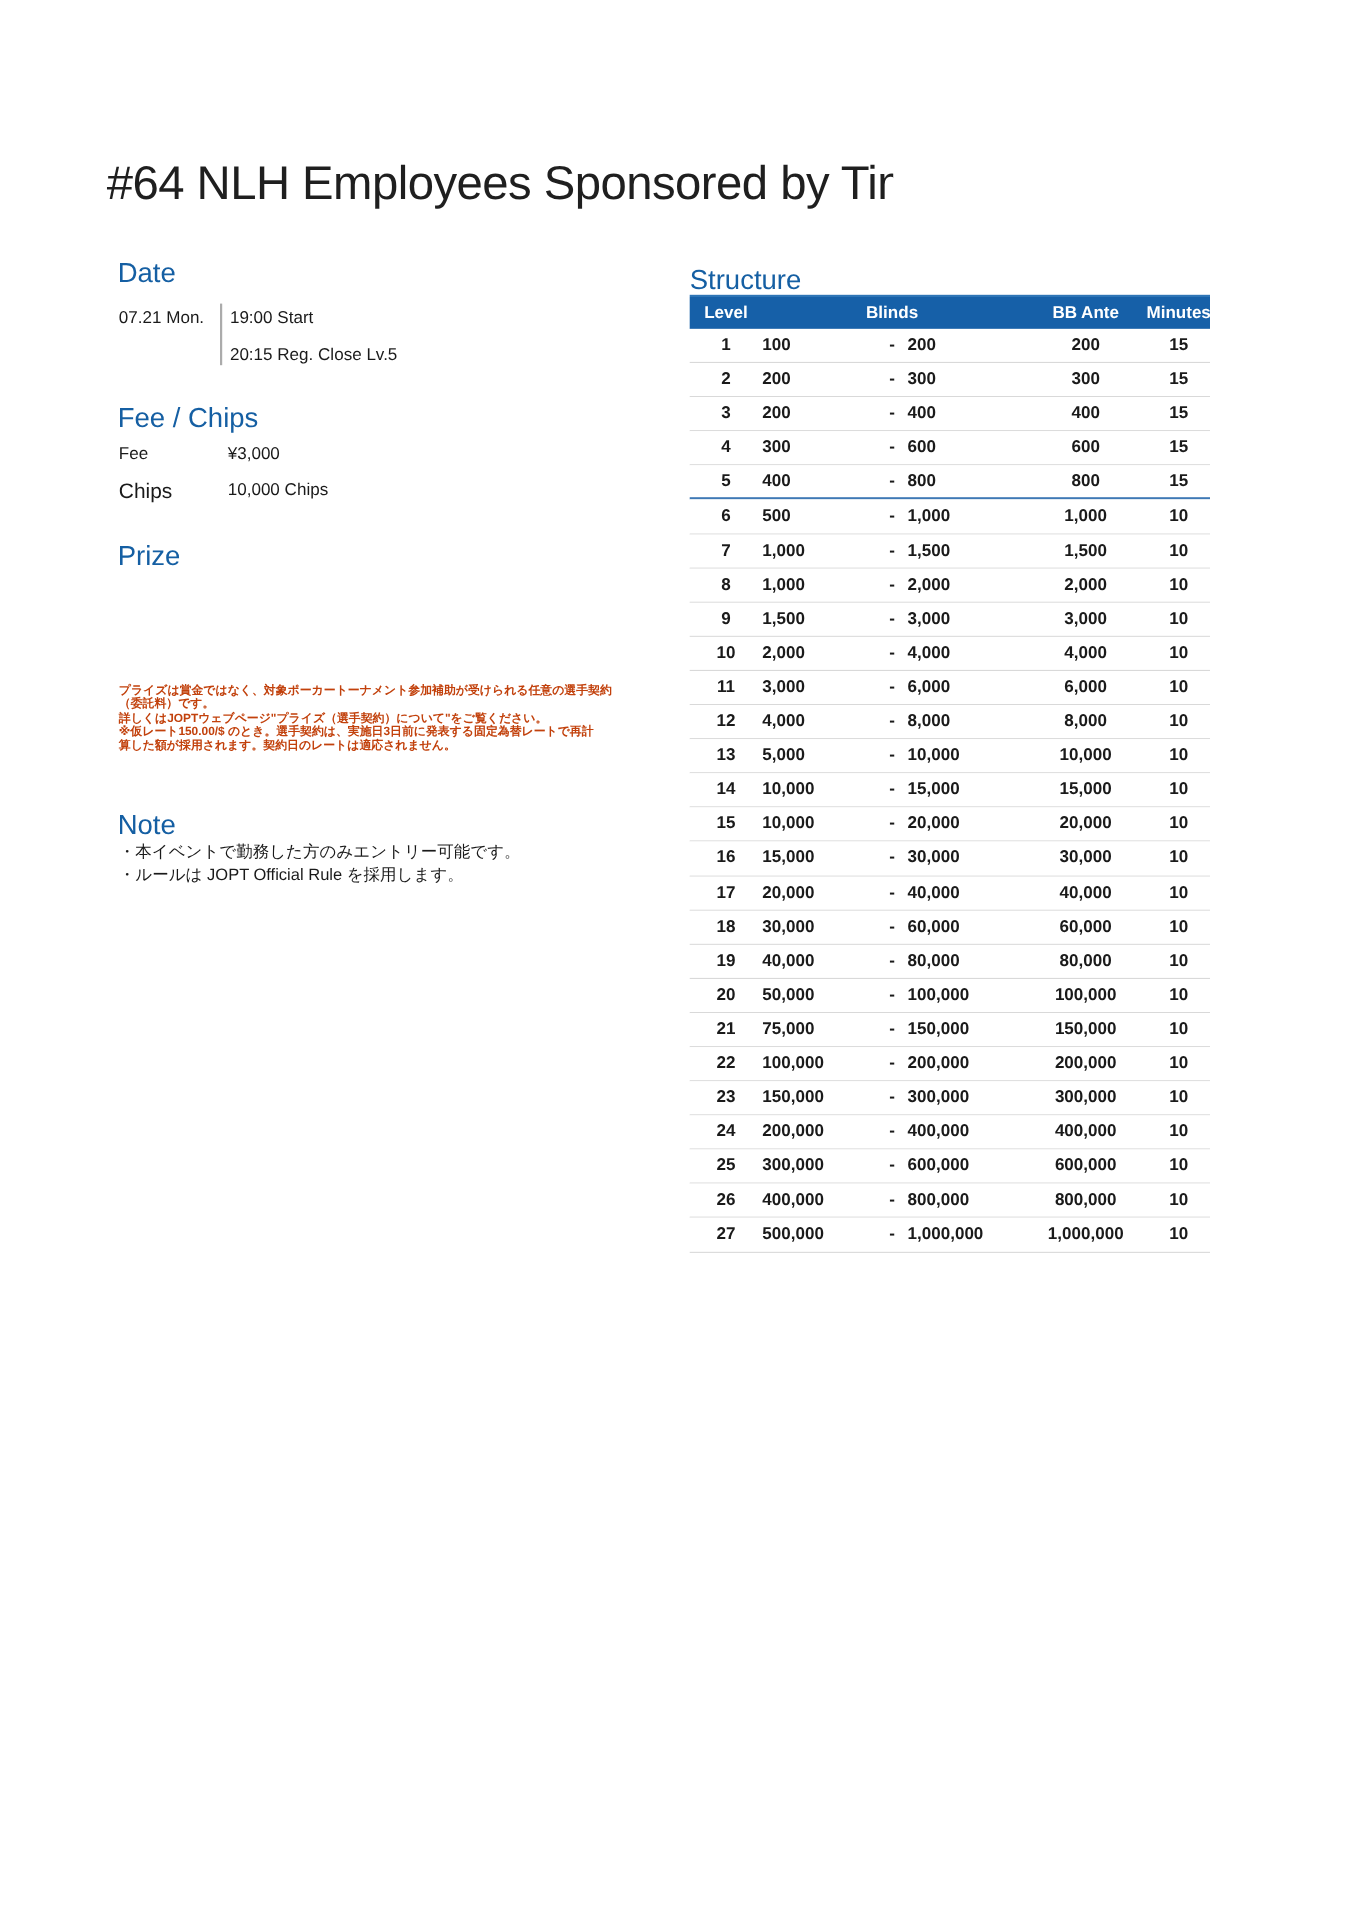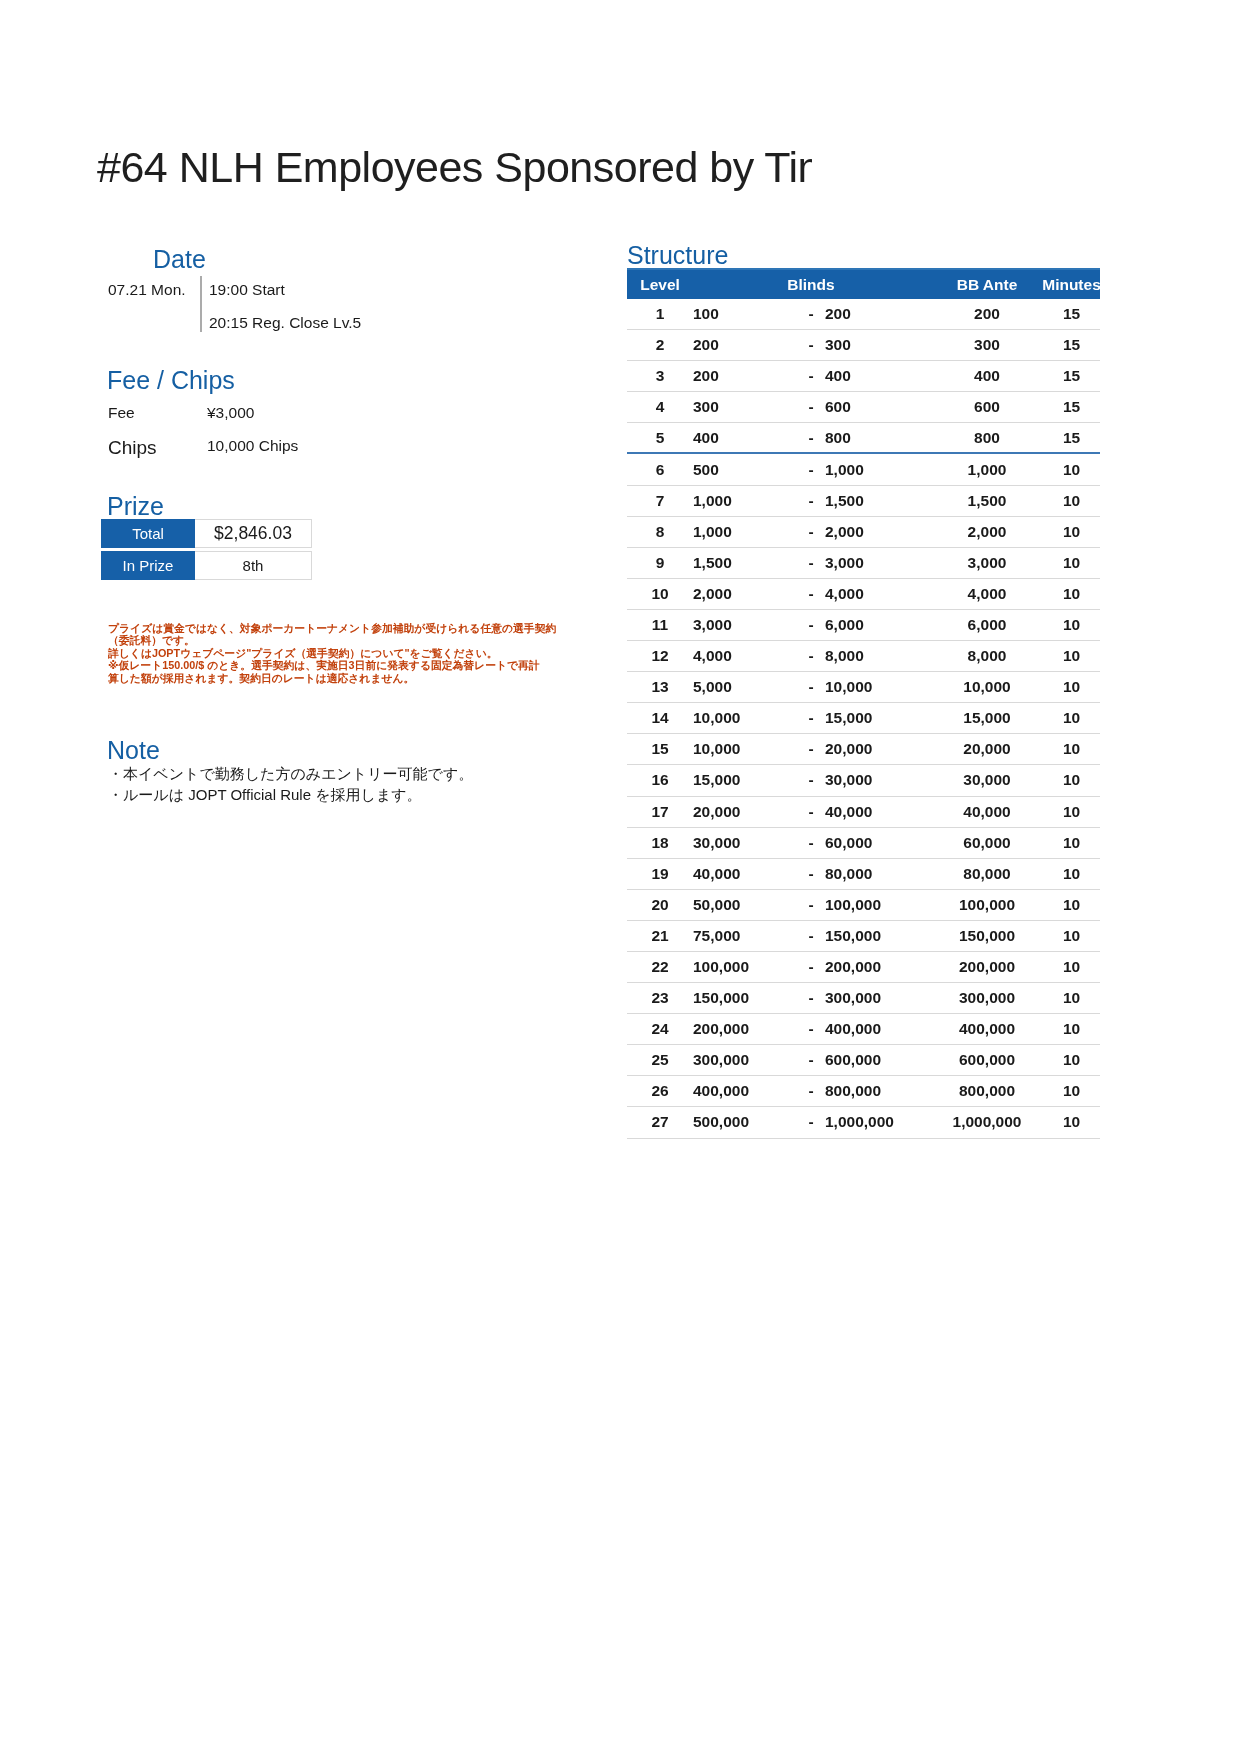--- a/index.html
+++ b/index.html
@@ -73,43 +73,33 @@
   .c-min{flex:1;text-align:center;position:relative;left:4px;}
 </style>
 </head>
 <body>
 
 <div class="page">
 
   <div class="title">#64 NLH Employees Sponsored by Timee</div>
 
 
-  <div class="heading" style="top:247px;margin-left:46px;">Date</div>
+  <div class="heading" style="top:236px;">Date</div>
   <div class="date-day">07.21 Mon.</div>
   <div class="date-divider"></div>
   <div class="date-time1">19:00 Start</div>
   <div class="date-time2">20:15 Reg. Close Lv.5</div>
 
   <div class="heading" style="top:368px;">Fee / Chips</div>
   <div class="fee-label">Fee</div>
   <div class="fee-value">¥3,000</div>
   <div class="chips-label">Chips</div>
   <div class="chips-value">10,000 Chips</div>
 
   <div class="heading" style="top:494px;">Prize</div>
-  <div class="prize-table">
-    <div class="prize-row">
-      <div class="prize-key">Total</div>
-      <div class="prize-val big">$2,846.03</div>
-    </div>
-    <div class="prize-row">
-      <div class="prize-key">In Prize</div>
-      <div class="prize-val">8th</div>
-    </div>
-  </div>
   <div class="disclaimer">
       <div>プライズは賞金ではなく、対象ポーカートーナメント参加補助が受けられる任意の選手契約</div>
       <div>（委託料）です。</div>
       <div>詳しくはJOPTウェブページ"プライズ（選手契約）について"をご覧ください。</div>
       <div>※仮レート150.00/$ のとき。選手契約は、実施日3日前に発表する固定為替レートで再計</div>
       <div>算した額が採用されます。契約日のレートは適応されません。</div>
     </div>
 
   <div class="heading" style="top:738px;">Note</div>
   <div class="note-line1">・本イベントで勤務した方のみエントリー可能です。</div>

